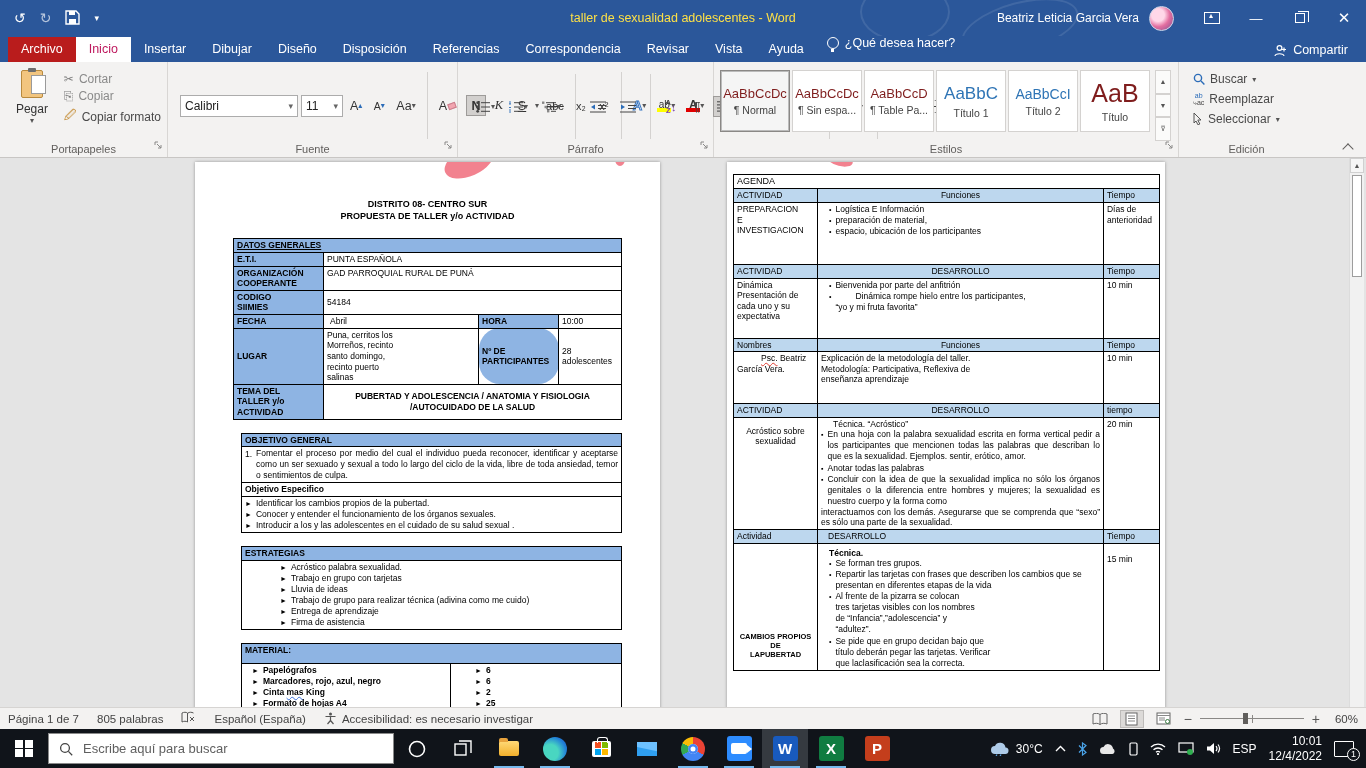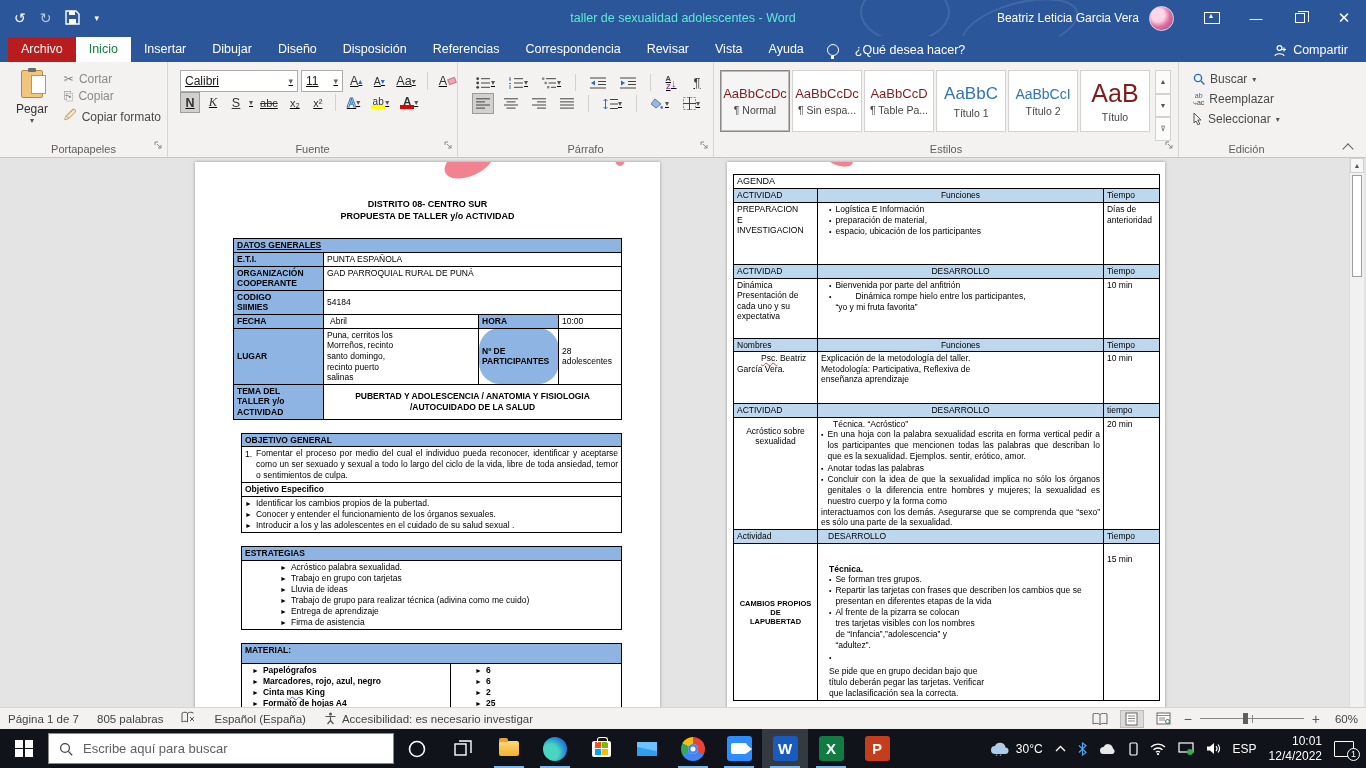--- a/index.html
+++ b/index.html
@@ -3,50 +3,50 @@
 <meta charset="utf-8">
 <style>
   html,body{margin:0;padding:0;width:1366px;height:768px;overflow:hidden;
     font-family:"Liberation Sans",sans-serif;background:#e4e4e4;-webkit-font-smoothing:antialiased;}
   *{box-sizing:border-box;}
   
   .titlebar{height:36px;background:#2b579a;color:#fff;display:flex;align-items:center;position:relative;overflow:hidden;}
   .flourish{position:absolute;border:2px solid rgba(255,255,255,.10);border-radius:50%;}
   .qat{display:flex;align-items:center;gap:14px;padding-left:14px;z-index:2;}
   .qat .qbtn{font-size:14px;line-height:1;color:#fff;cursor:default;}
-  .tb-title{position:absolute;left:0;right:0;text-align:center;font-size:12.5px;color:#5eead4;z-index:1;}
+  .tb-title{position:absolute;left:0;right:0;text-align:center;font-size:12.5px;color:#fde047;z-index:1;}
   .tb-right{margin-left:auto;display:flex;align-items:center;z-index:2;}
   .tb-user{font-size:12px;margin-right:10px;}
   .avatar{width:25px;height:25px;border-radius:50%;background:radial-gradient(circle at 35% 35%,#ffd7e8 0 30%,#e36fa0 55%,#7e4b8f 100%);border:1px solid #cfd8ea;margin-right:16px;}
   .winbtn{width:44px;height:36px;display:flex;align-items:center;justify-content:center;font-size:13px;color:#fff;}
   .restore-glyph{width:10px;height:10px;border:1px solid #fff;position:relative;}
   .restore-glyph:before{content:"";position:absolute;left:2px;top:-3px;width:10px;height:10px;border:1px solid #fff;border-left:none;border-bottom:none;}
   .ribbonopts{width:16px;height:12px;border:1px solid #fff;position:relative;}
   .ribbonopts:before{content:"▴";position:absolute;top:-2px;left:4px;font-size:8px;}
   
   .tabrow{height:26px;background:#2b579a;display:flex;align-items:flex-end;color:#fff;}
   .tab{padding:5px 13px 6px;font-size:12.5px;cursor:default;}
   .tab.archivo{background:#b91c1c;}
-  .tab.active{background:#fff;color:#15803d;}
-  .help-area{display:flex;align-items:center;gap:16px;font-size:12.5px;margin-left:10px;padding-bottom:5px;}
+  .tab.active{background:#fff;color:#be185d;}
+  .help-area{display:flex;align-items:center;gap:6px;font-size:12.5px;margin-left:10px;padding-bottom:12px;}
   .bulb{width:12px;height:12px;border:1.4px solid #fff;border-radius:50%;position:relative;}
   .bulb:after{content:"";position:absolute;left:3px;top:11px;width:3px;height:3px;background:#fff;}
   .share{margin-left:auto;display:flex;align-items:center;gap:6px;font-size:12.5px;padding:0 18px 5px;}
   
   .ribbon{height:96px;background:#f3f2f1;border-bottom:1px solid #c8c6c4;display:flex;position:relative;}
   .rgroup{position:relative;border-right:1px solid #d8d6d4;padding:6px 6px 16px;display:flex;}
   .glabel{position:absolute;bottom:2px;left:0;right:0;text-align:center;font-size:11px;color:#605e5c;}
   .launcher{position:absolute;bottom:3px;right:4px;opacity:.75;}
   .bigbtn{width:52px;display:flex;flex-direction:column;align-items:center;font-size:12px;color:#333;padding-top:2px;}
   .clipboard{width:22px;height:28px;background:#f2c57f;border:1px solid #b98a3e;border-radius:2px;position:relative;margin-bottom:4px;}
   .clipboard:before{content:"";position:absolute;top:-3px;left:6px;width:8px;height:4px;background:#6d6d6d;border-radius:1px;}
   .clipboard:after{content:"";position:absolute;right:-4px;top:4px;width:13px;height:17px;background:#fff;border:1px solid #9a9a9a;}
   .smallcmds{display:flex;flex-direction:column;justify-content:flex-start;gap:3px;padding:4px 0 0 6px;}
   .scmd{display:flex;align-items:center;gap:5px;font-size:12px;color:#494949;white-space:nowrap;}
-  .fontgrid{display:flex;flex-direction:column;text-decoration:underline;}
+  .fontgrid{display:flex;flex-direction:row;gap:6px;}
   .frow{display:flex;align-items:center;gap:3px;}
   .combo{background:#fff;border:1px solid #acacac;height:22px;display:flex;align-items:center;font-size:12px;color:#222;padding:0 4px;justify-content:space-between;}
   .combo .car{color:#666;font-size:9px;margin-left:6px;}
   .fbtn{min-width:20px;height:21px;display:flex;align-items:center;justify-content:center;font-size:12.5px;color:#333;padding:0 3px;border:1px solid transparent;}
   .fbtn.on{background:#d2d0ce;border:1px solid #9d9b99;}
   .car{font-size:8px;color:#555;}
   .vdiv{width:1px;background:#d4d2d0;align-self:stretch;margin:2px 4px;}
   .stylecard{width:70px;height:62px;background:#fff;border:1px solid #d4d2d0;display:flex;flex-direction:column;align-items:center;justify-content:center;gap:3px;margin-right:2px;}
   .stylecard.sel{border:1px solid #8a8886;background:#f5f5f5;box-shadow:inset 0 0 0 1px #bbb;}
   .ssample{font-size:13px;color:#7f1d1d;white-space:nowrap;}
@@ -716,37 +716,37 @@
         </td>
         <td>20 min</td>
       </tr>
 
       <tr>
         <td class="cyancell">Actividad</td>
         <td class="cyancell" style="padding-left:10px;">DESARROLLO</td>
         <td class="cyancell">Tiempo</td>
       </tr>
       <tr>
-        <td class="pre center" style="font-weight:bold;font-size:7.5px;padding-top:55px;">CAMBIOS PROPIOS DE
+        <td class="pre center" style="font-weight:bold;font-size:7.5px;padding-top:88px;">CAMBIOS PROPIOS DE
 LAPUBERTAD</td>
-        <td style="padding-top:20px;">
+        <td style="padding-top:4px;">
           <div style="font-size:8.5px;font-weight:bold;padding-left:8px;">Técnica.</div>
           <div class="bl" style="padding-left:8px;">
                 <span class="mk">•</span>
                 <span>Se forman tres grupos.</span>
               </div>
           <div class="bl" style="padding-left:8px;">
                 <span class="mk">•</span>
                 <span>Repartir las tarjetas con frases que describen los cambios que se presentan en diferentes etapas de la vida</span>
               </div>
           <div class="bl pre" style="padding-left:8px;"><span class="mk">•</span><span class="pre">Al frente de la pizarra se colocan
 tres tarjetas visibles con los nombres
 de “Infancia”,”adolescencia” y
 “adultez”.</span></div>
-          <div class="bl pre" style="padding-left:8px;flex-direction:column;"><span class="mk">•</span><span class="pre">Se pide que en grupo decidan bajo que
+          <div class="bl pre" style="padding-left:8px;"><span class="mk">•</span><span class="pre">Se pide que en grupo decidan bajo que
 título deberán pegar las tarjetas. Verificar
 que laclasificación sea la correcta.</span></div>
         </td>
         <td style="padding-top:10px;">15 min</td>
       </tr>
     </tbody>
       </table>
   </div>
 
   <div class="vscroll">

